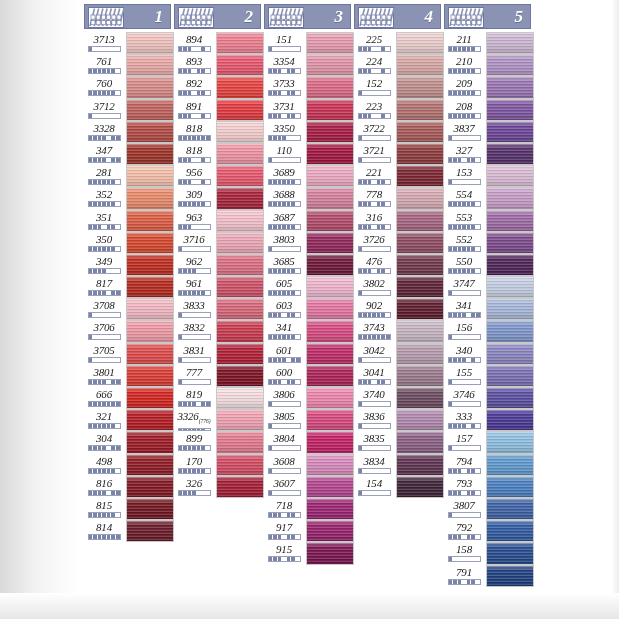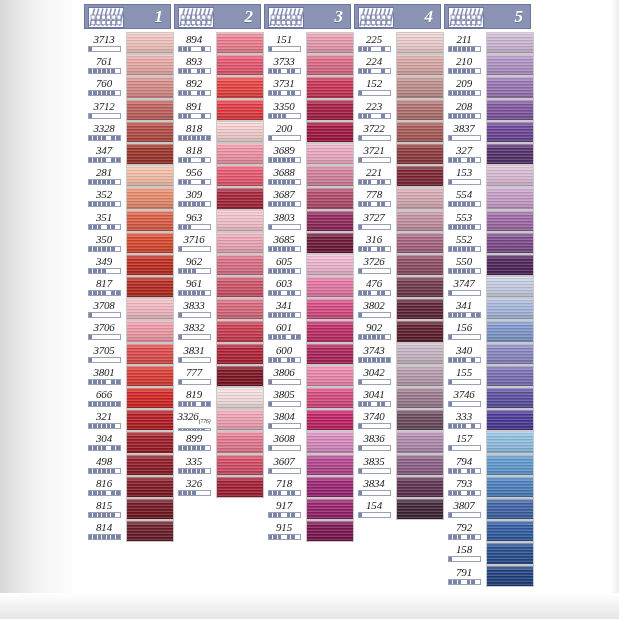--- a/index.html
+++ b/index.html
@@ -866,21 +866,21 @@
               <i class="bc-on"></i>
               <i class="bc-on"></i>
               <i class="bc-on"></i>
               <i class="bc-off"></i>
             </div>
           </div>
           <div class="swatch" style="background: rgb(228, 121, 143);"></div>
         </div>
         <div class="row">
           <div class="row-label">
-            <div class="code">335</div>
+            <div class="code">170</div>
             <div class="barcode">
               <i class="bc-on"></i>
               <i class="bc-on"></i>
               <i class="bc-on"></i>
               <i class="bc-on"></i>
               <i class="bc-on"></i>
               <i class="bc-on"></i>
               <i class="bc-off"></i>
             </div>
           </div>
@@ -939,20 +939,35 @@
               <i class="bc-off"></i>
               <i class="bc-off"></i>
               <i class="bc-off"></i>
               <i class="bc-off"></i>
             </div>
           </div>
           <div class="swatch" style="background: rgb(232, 156, 176);"></div>
         </div>
         <div class="row">
           <div class="row-label">
+            <div class="code">3354</div>
+            <div class="barcode">
+              <i class="bc-on"></i>
+              <i class="bc-on"></i>
+              <i class="bc-on"></i>
+              <i class="bc-off"></i>
+              <i class="bc-on"></i>
+              <i class="bc-on"></i>
+              <i class="bc-off"></i>
+            </div>
+          </div>
+          <div class="swatch" style="background: rgb(226, 149, 169);"></div>
+        </div>
+        <div class="row">
+          <div class="row-label">
             <div class="code">3733</div>
             <div class="barcode">
               <i class="bc-on"></i>
               <i class="bc-on"></i>
               <i class="bc-on"></i>
               <i class="bc-off"></i>
               <i class="bc-on"></i>
               <i class="bc-on"></i>
               <i class="bc-off"></i>
             </div>
@@ -984,21 +999,21 @@
               <i class="bc-on"></i>
               <i class="bc-off"></i>
               <i class="bc-off"></i>
               <i class="bc-off"></i>
             </div>
           </div>
           <div class="swatch" style="background: rgb(168, 28, 69);"></div>
         </div>
         <div class="row">
           <div class="row-label">
-            <div class="code">200</div>
+            <div class="code">110</div>
             <div class="barcode">
               <i class="bc-on"></i>
               <i class="bc-off"></i>
               <i class="bc-off"></i>
               <i class="bc-off"></i>
               <i class="bc-off"></i>
               <i class="bc-off"></i>
               <i class="bc-off"></i>
             </div>
           </div>
@@ -1417,35 +1432,20 @@
               <i class="bc-off"></i>
               <i class="bc-on"></i>
               <i class="bc-on"></i>
               <i class="bc-off"></i>
             </div>
           </div>
           <div class="swatch" style="background: rgb(215, 170, 179);"></div>
         </div>
         <div class="row">
           <div class="row-label">
-            <div class="code">3727</div>
-            <div class="barcode">
-              <i class="bc-on"></i>
-              <i class="bc-off"></i>
-              <i class="bc-off"></i>
-              <i class="bc-off"></i>
-              <i class="bc-off"></i>
-              <i class="bc-off"></i>
-              <i class="bc-off"></i>
-            </div>
-          </div>
-          <div class="swatch" style="background: rgb(196, 145, 162);"></div>
-        </div>
-        <div class="row">
-          <div class="row-label">
             <div class="code">316</div>
             <div class="barcode">
               <i class="bc-on"></i>
               <i class="bc-on"></i>
               <i class="bc-on"></i>
               <i class="bc-off"></i>
               <i class="bc-on"></i>
               <i class="bc-on"></i>
               <i class="bc-off"></i>
             </div>

